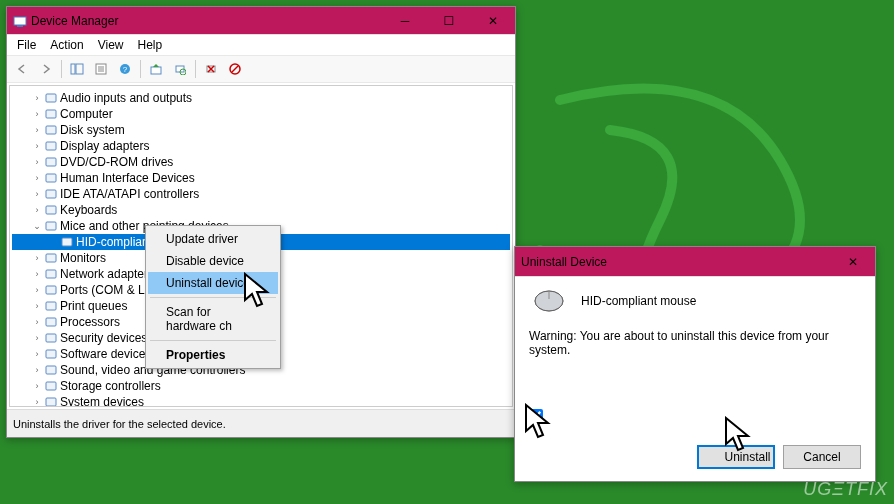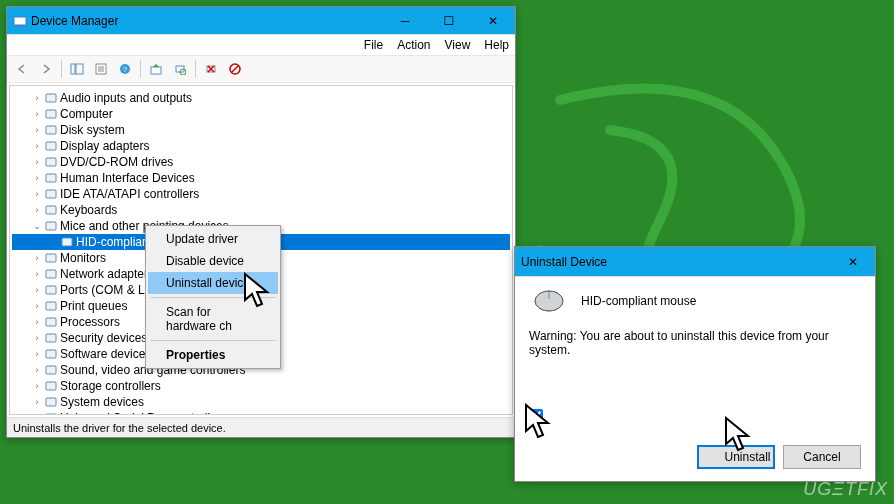--- a/index.html
+++ b/index.html
@@ -2,39 +2,39 @@
 <html><head>
 <meta charset="utf-8">
 <style>
 * { box-sizing: border-box; margin: 0; padding: 0; font-family: "Segoe UI", Tahoma, sans-serif; }
 body { width: 894px; height: 504px; background: #2a8a2a; position: relative; overflow: hidden; }
 .snake { position: absolute; inset: 0; pointer-events: none; }
 .snake svg { width: 100%; height: 100%; }
 
 .window { position: absolute; background: #fff; border: 1px solid #888; box-shadow: 0 2px 8px rgba(0,0,0,.3); }
 .devmgr { left: 6px; top: 6px; width: 510px; height: 432px; display: flex; flex-direction: column; }
-.titlebar { height: 28px; display: flex; align-items: center; padding-left: 6px; background: #0ea5e9; border-bottom: 1px solid #e0e0e0;}
+.titlebar { height: 28px; display: flex; align-items: center; padding-left: 6px; background: #be185d; border-bottom: 1px solid #e0e0e0;}
 .titlebar .title { font-size: 12px; flex: 1; display: flex; align-items: center; gap: 4px; }
 .titlebar .controls { display: flex; }
 .titlebar .controls div { width: 44px; height: 28px; display: flex; align-items: center; justify-content: center; cursor: pointer; font-size: 12px; }
 
-.menubar { height: 20px; display: flex; align-items: center; padding-left: 4px; font-size: 12px; gap: 2px; justify-content: flex-end; }
+.menubar { height: 20px; display: flex; align-items: center; padding-left: 4px; font-size: 12px; gap: 2px; }
 .menubar span { padding: 2px 6px; cursor: pointer; }
 
 .toolbar { height: 28px; display: flex; align-items: center; padding-left: 4px; gap: 2px; border-top: 1px solid #e8e8e8; border-bottom: 1px solid #e8e8e8; background: #f8f8f8; }
 .tbtn { width: 22px; height: 22px; display: flex; align-items: center; justify-content: center; border: 1px solid transparent; cursor: pointer; font-size: 12px; }
 .tsep { width: 1px; height: 18px; background: #ccc; margin: 0 2px; }
 
 .tree { flex: 1; overflow: hidden; padding: 4px 2px; font-size: 12px; position: relative; border: 1px solid #ccc; margin: 2px; }
 .tree-row { display: flex; align-items: center; height: 16px; padding-left: 4px; gap: 2px; white-space: nowrap; cursor: pointer; }
 .tree-row.selected { background: #0078d7; color: #fff; }
 .expander { width: 10px; height: 10px; display: inline-flex; align-items: center; justify-content: center; color: #666; font-size: 9px; }
 .icon { width: 14px; height: 14px; display: inline-flex; align-items: center; justify-content: center; font-size: 11px; }
 
-.statusbar { height: 20px; border-top: 1px solid #dcdcdc; font-size: 11px; display: flex; align-items: center; padding-left: 6px; background: #f0f0f0; }
+.statusbar { height: 28px; border-top: 1px solid #dcdcdc; font-size: 11px; display: flex; align-items: center; padding-left: 6px; background: #f0f0f0; }
 
 .ctxmenu { position: absolute; left: 145px; top: 225px; width: 136px; background: #f0f0f0; border: 1px solid #a0a0a0; box-shadow: 2px 2px 4px rgba(0,0,0,.25); font-size: 12px; padding: 2px; z-index: 5; }
 .ctxmenu .item { padding: 4px 18px; cursor: pointer; }
 .ctxmenu .item.hover { background: #90c8f6; }
 .ctxmenu .sep { height: 1px; background: #ccc; margin: 3px 2px; }
 .ctxmenu .item.bold { font-weight: bold; }
 
 .cursor-ctx { position: absolute; left: 243px; top: 272px; z-index: 6; pointer-events: none; }
 .cursor-ctx svg { width: 34px; height: 40px; }
 

